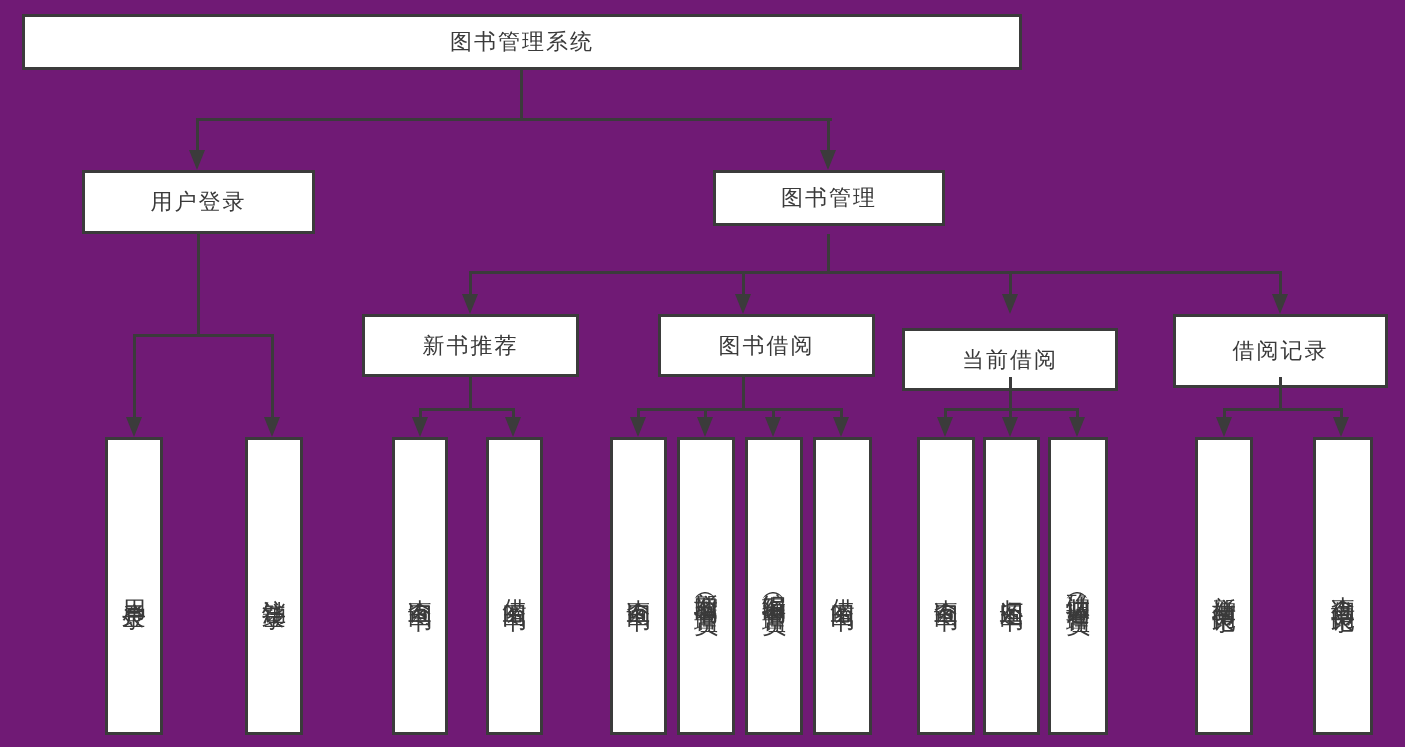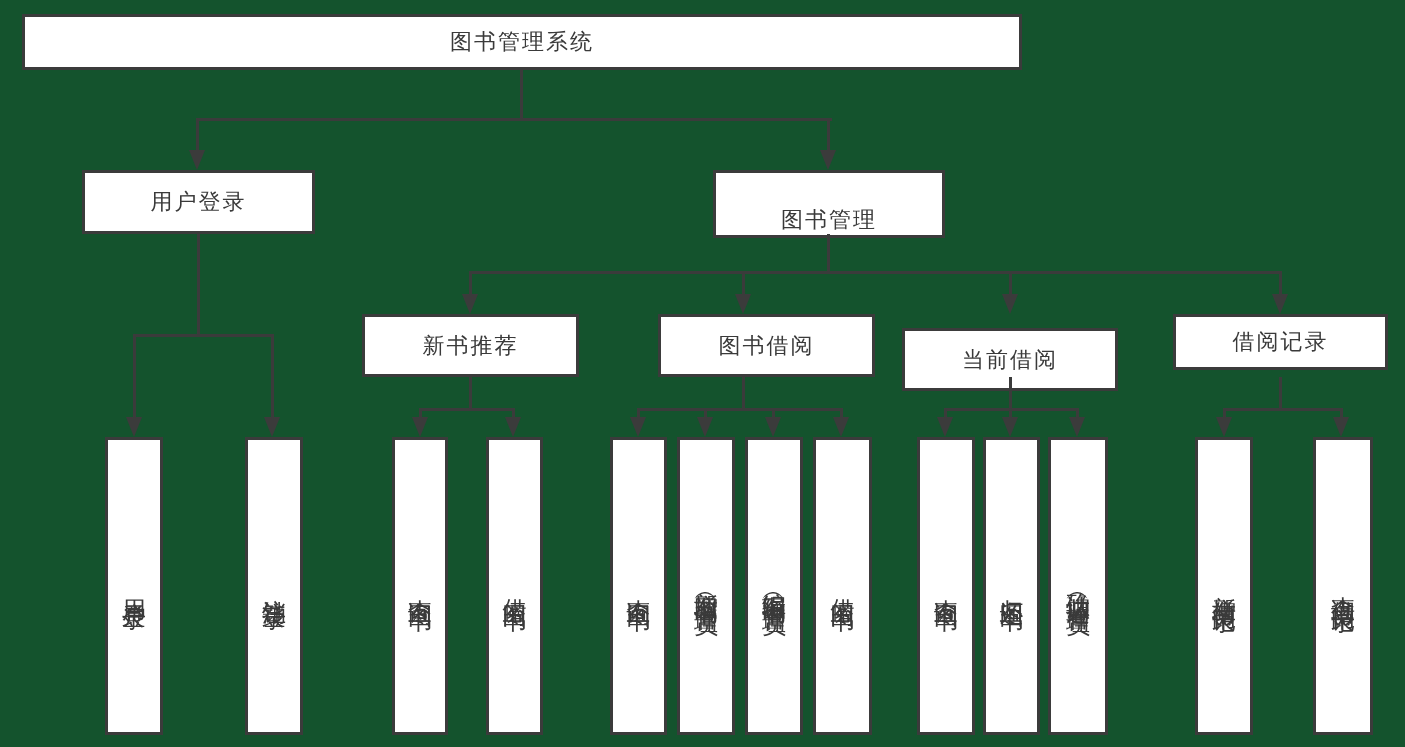--- a/index.html
+++ b/index.html
@@ -1,17 +1,17 @@
 <!DOCTYPE html>
 <html><head>
 <meta charset="utf-8">
 <style>
   html,body{margin:0;padding:0;background:#ffffff;}
   body{font-family:"Liberation Sans","DejaVu Sans",sans-serif;}
-  #stage{position:relative;width:1405px;height:747px;background:#14532d;overflow:hidden;}
+  #stage{position:relative;width:1405px;height:747px;background:#701a75;overflow:hidden;}
 
   
   .node{
     position:absolute;
     box-sizing:border-box;
     border:3px solid #3b3b3b;
     background:#ffffff;
     display:flex;
     align-items:center;
     justify-content:center;
@@ -54,37 +54,37 @@
 <div id="stage">
 
   <div class="node hnode" style="left:22px;top:14px;width:1000px;height:56px;">
     <span>图书管理系统</span>
   </div>
 
   <div class="node hnode" style="left:82px;top:170px;width:233px;height:64px;">
     <span>用户登录</span>
   </div>
 
-  <div class="node hnode" style="left:713px;top:170px;width:232px;height:68px;align-items:flex-end;">
+  <div class="node hnode" style="left:713px;top:170px;width:232px;height:56px;">
     <span>图书管理</span>
   </div>
 
   <div class="node hnode" style="left:362px;top:314px;width:217px;height:63px;">
     <span>新书推荐</span>
   </div>
 
   <div class="node hnode" style="left:658px;top:314px;width:217px;height:63px;">
     <span>图书借阅</span>
   </div>
 
   <div class="node hnode" style="left:902px;top:328px;width:216px;height:63px;">
     <span>当前借阅</span>
   </div>
 
-  <div class="node hnode" style="left:1173px;top:314px;width:215px;height:56px;">
+  <div class="node hnode" style="left:1173px;top:314px;width:215px;height:74px;">
     <span>借阅记录</span>
   </div>
 
   <div class="node vnode" style="left:105px;top:437px;width:58px;height:298px;">
     <span>用户登录</span>
   </div>
   <div class="node vnode" style="left:245px;top:437px;width:58px;height:298px;">
     <span>注销登录</span>
   </div>
 

